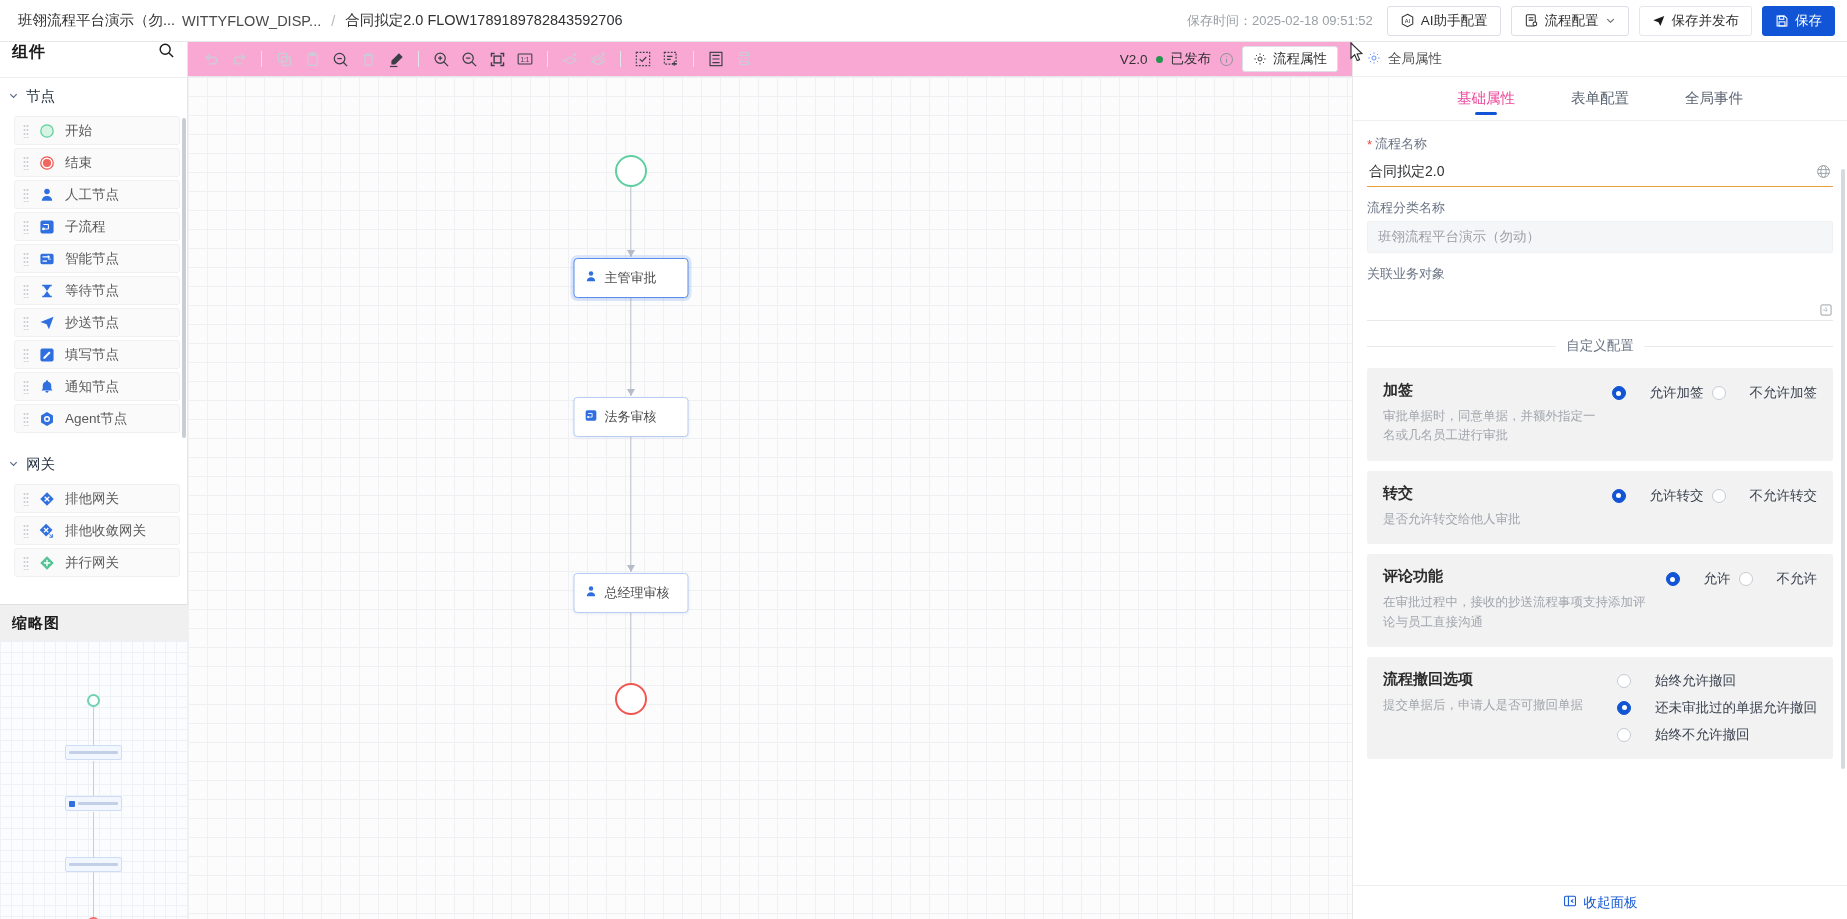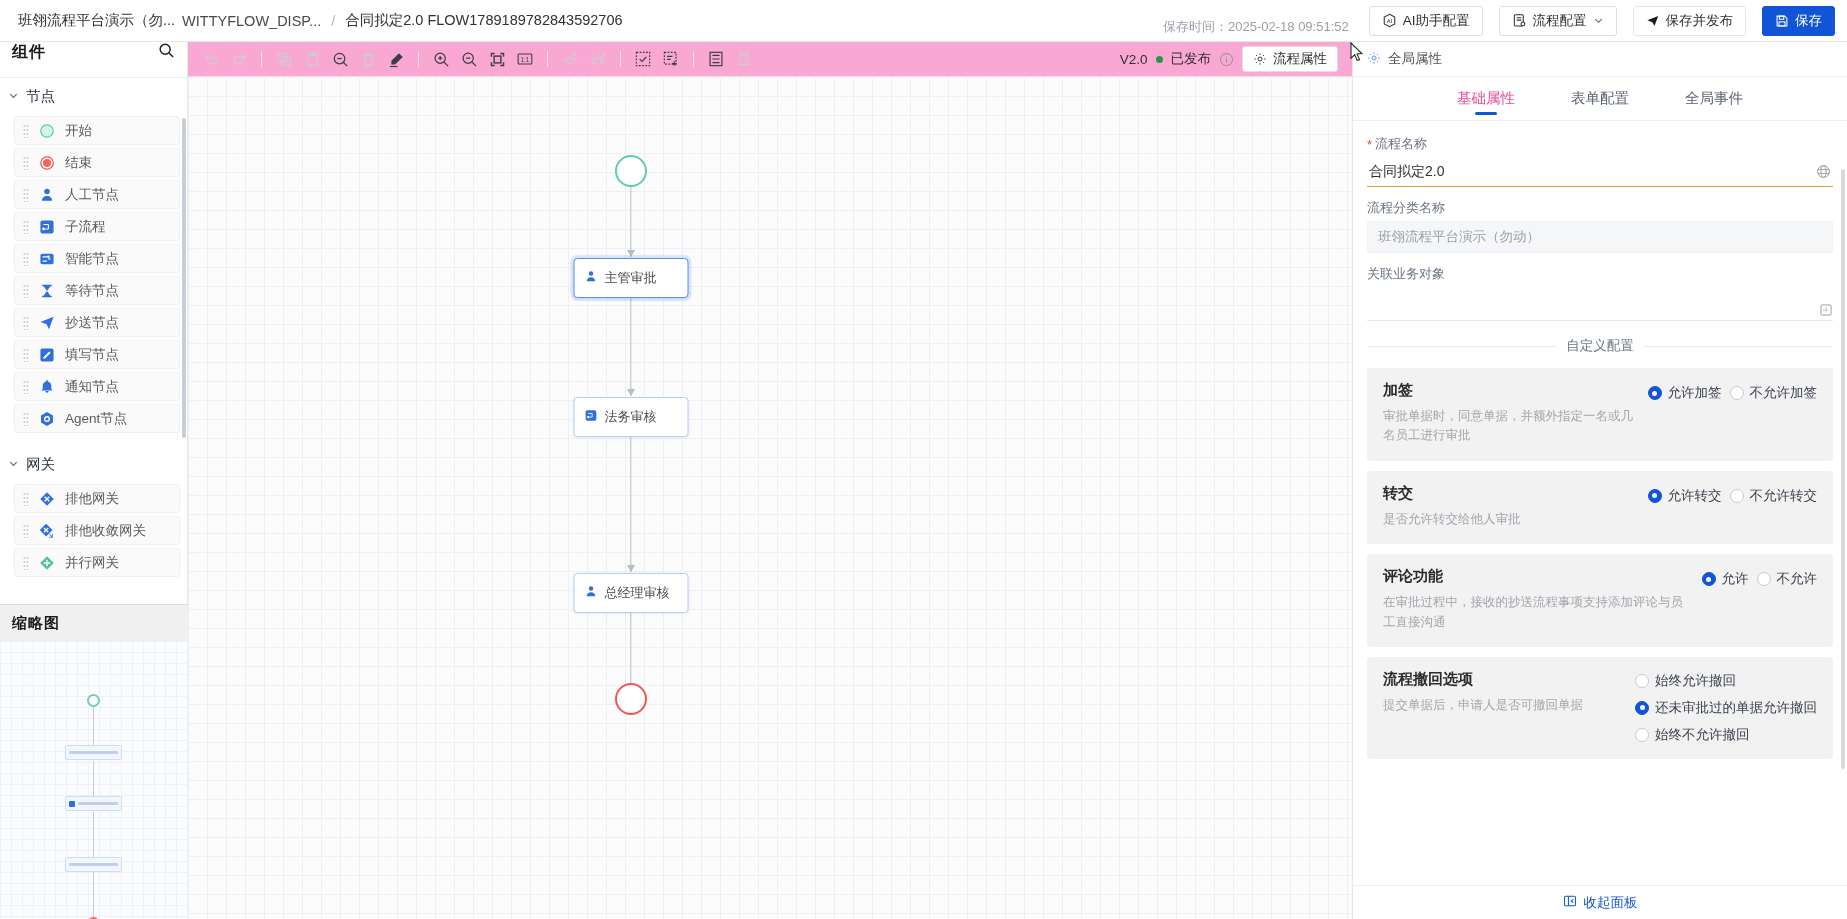--- a/index.html
+++ b/index.html
@@ -16,21 +16,21 @@
   .topbar {
     height:42px; min-height:42px;
     display:flex; align-items:center;
     border-bottom:1px solid #e8e8e8;
     background:#fff;
     padding:0 12px 0 18px;
   }
   .crumb { display:flex; align-items:center; gap:7px; color:#303133; font-size:14.5px; white-space:nowrap; }
   .crumb .muted { color:#4a4a4a; }
   .crumb .sep { color:#b9b9b9; margin:0 3px; }
-  .topbar-right { margin-left:auto; display:flex; align-items:flex-end; gap:16px; }
+  .topbar-right { margin-left:auto; display:flex; align-items:center; gap:10px; }
   .save-time { color:#9aa0a6; font-size:13px; white-space:nowrap; margin-right:4px; }
   .tbtn {
     height:30px; border:1px solid #dcdfe6; background:#fff; border-radius:3px;
     display:flex; align-items:center; gap:6px; padding:0 12px;
     font-size:13.5px; color:#303133; cursor:pointer; white-space:nowrap;
   }
   .tbtn.primary { background:#1155d6; border-color:#1155d6; color:#fff; }
   .tbtn.borderless { border-color:#e4e7ed; }
   .tbtn svg { display:block; }
 
@@ -188,21 +188,21 @@
   .divider-text:before, .divider-text:after { content:""; flex:1; height:1px; background:#eaeaea; }
 
   .card {
     background:#f2f2f2; border-radius:3px; padding:13px 16px 15px 16px;
     margin-bottom:10px; display:flex; gap:12px; align-items:flex-start;
   }
   .card-l { flex:1; min-width:0; }
   .card-title { font-size:15px; color:#2b2b2b; margin-bottom:7px;font-weight:bold; }
   .card-desc { font-size:12.5px; color:#a2a6ad; line-height:1.55; }
   .card-r { display:flex; align-items:center; gap:8px; padding-top:3px; flex:0 0 auto;}
-  .radio-row { display:flex; align-items:center; gap:6px; font-size:13.5px; color:#3b4250; cursor:pointer; }
+  .radio-row { display:flex; align-items:center; gap:24px; font-size:13.5px; color:#3b4250; cursor:pointer; }
   .radio {
     width:14px;height:14px;border-radius:50%;border:1px solid #c6cad2;background:#fff;
     flex:0 0 14px; display:flex; align-items:center; justify-content:center;
   }
   .radio.on { border-color:#1155d6; background:#1155d6; }
   .radio.on:after { content:""; width:5px;height:5px;border-radius:50%;background:#fff; }
   .card-r.col { flex-direction:column; align-items:flex-start; gap:9px; padding-top:2px;}
 
   .collapse-bar {
     height:34px; min-height:34px; border-top:1px solid #eee;

